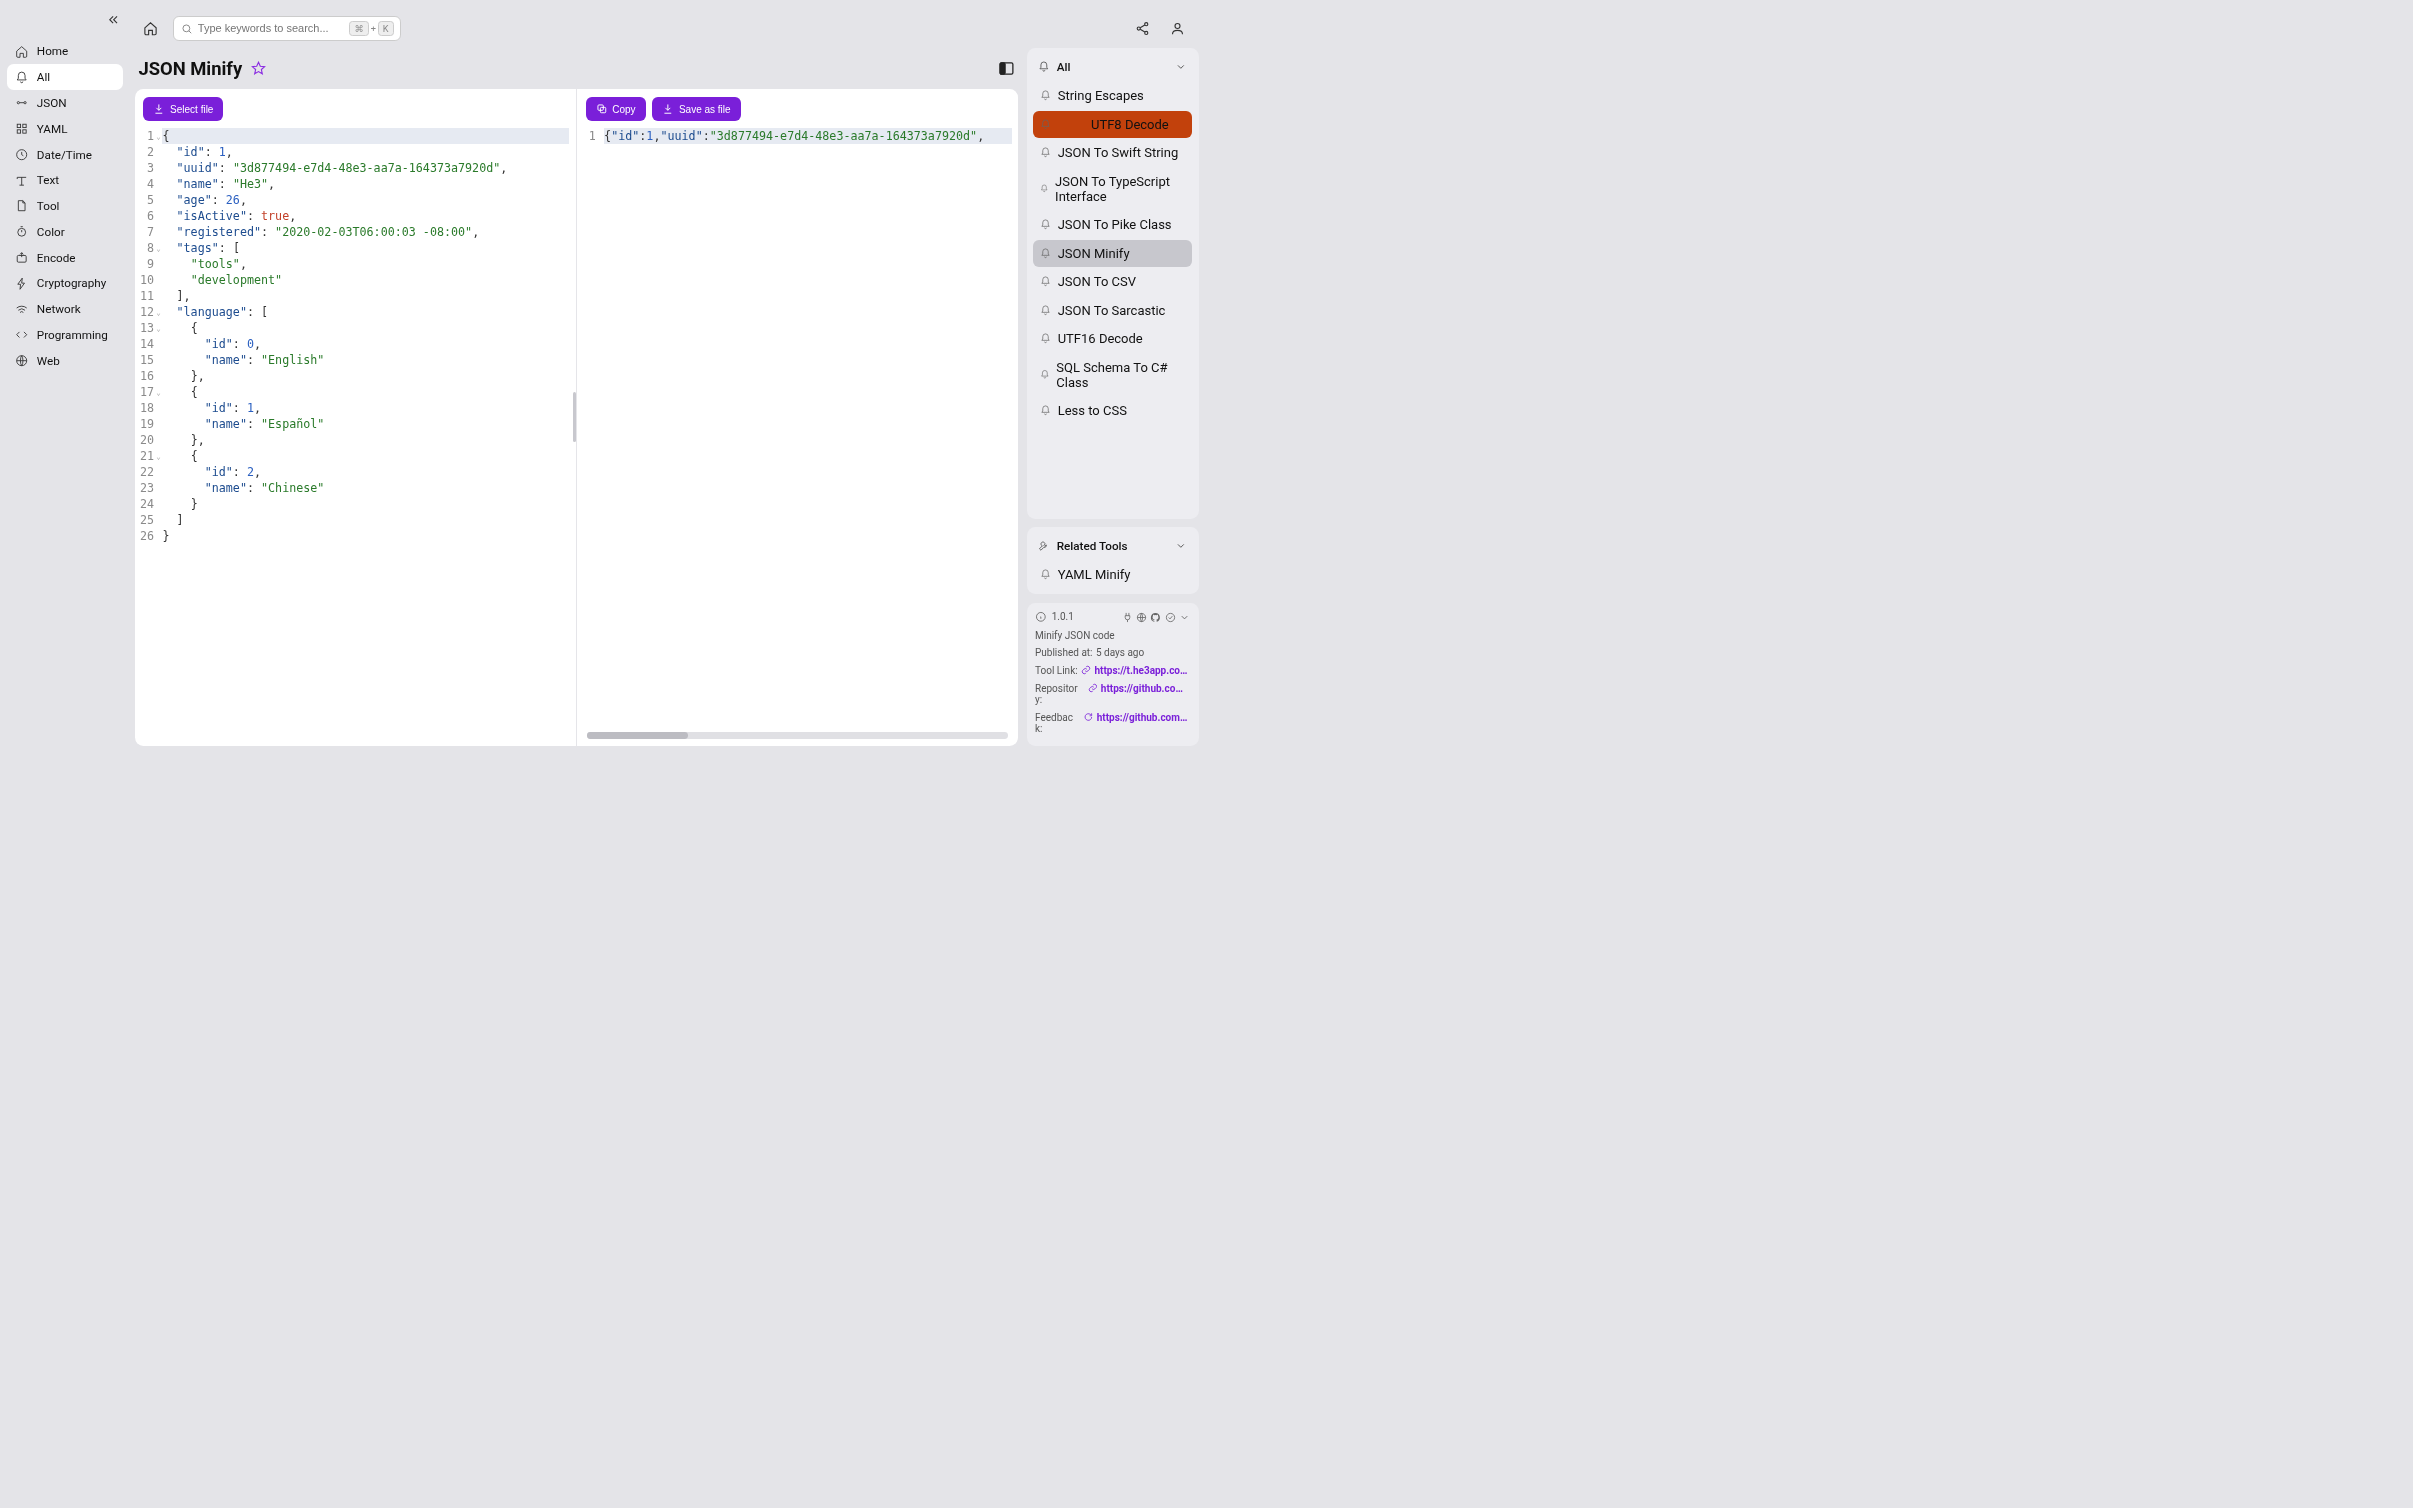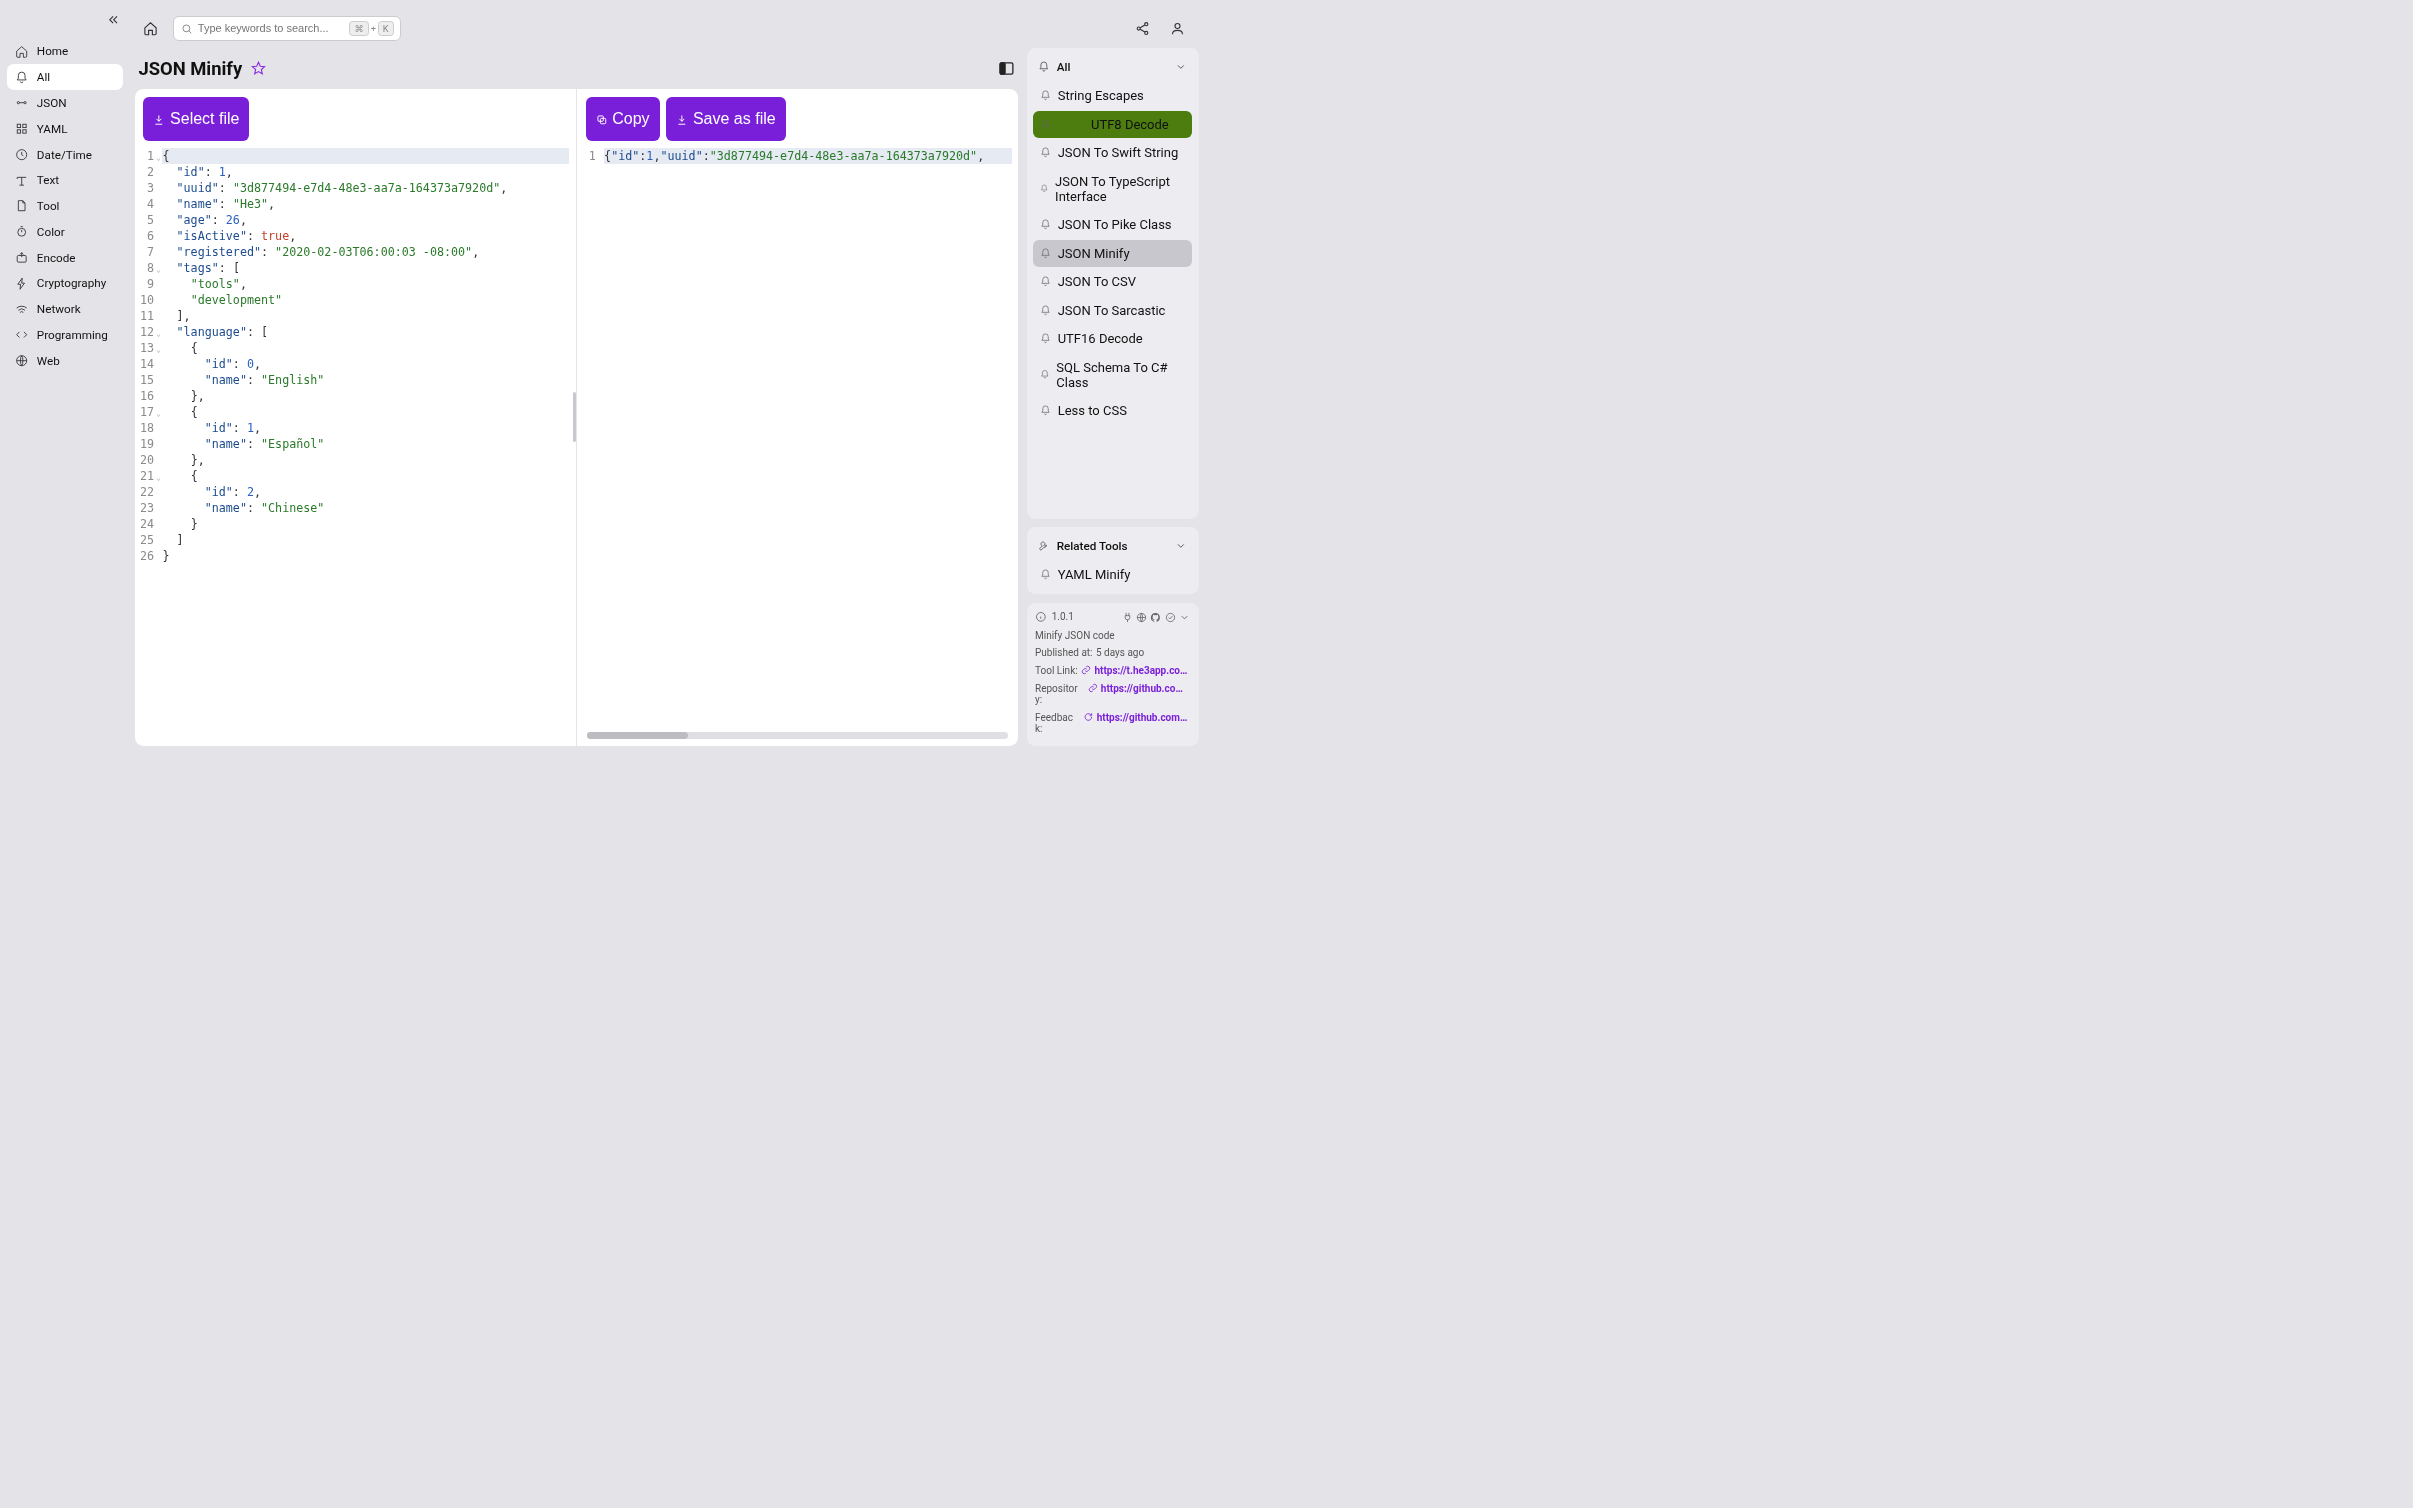--- a/index.html
+++ b/index.html
@@ -94,22 +94,22 @@
   min-width: 0;
   position: relative;
 }
 .editor-pane + .editor-pane { border-left: 0.8px solid #e5e5e9; }
 .pane-toolbar { display: flex; gap: 6.7px; padding: 8.4px 8.4px 6.7px 8.4px; }
 .btn {
   background: #7a1fd9;
   color: #fff;
   border: none;
   border-radius: 5.9px;
-  padding: 13px 10px;
-  font-size: 16px;
+  padding: 6px 10px;
+  font-size: 10px;
   font-weight: 500;
   display: inline-flex;
   align-items: center;
   gap: 5px;
   cursor: pointer;
 }
 .code-area {
   flex: 1;
   display: flex;
   font-family: "SF Mono", Menlo, Consolas, monospace;
@@ -167,21 +167,21 @@
 .tool-list { display: flex; flex-direction: column; gap: 1.7px; padding: 1.7px; }
 .tool-item {
   display: flex;
   align-items: center;
   gap: 6.7px;
   padding: 5.9px 6.7px;
   border-radius: 5.9px;
   font-size: 13px;
   cursor: pointer;
 }
-.tool-item.highlight { background: #4d7c0f; gap: 40px; }
+.tool-item.highlight { background: #c2410c; gap: 40px; }
 .tool-item.selected { background: #c7c7cd; }
 .info-card { padding: 8.4px 8.4px 8.4px 8.4px; font-size: 10px; color: #555; }
 .info-row { display: flex; gap: 5px; margin-bottom: 3.4px; }
 .info-row .spacer { flex: 1; }
 .info-icons { display: flex; gap: 3.4px; align-items: center; color: #666; }
 .info-line { margin: 3.4px 0; word-break: break-all; display: flex; gap: 3.4px; }
 .link { color: #7a1fd9; cursor: pointer; text-decoration: none; white-space: nowrap; overflow: hidden; text-overflow: ellipsis; font-weight: bold; }
 svg { display: block; }
 .scroll-hint { position: absolute; bottom: 6.7px; left: 10px; right: 10px; height: 6.7px; background: #e0e0e4; border-radius: 3.4px; }
 .scroll-thumb { position:absolute; left:0; top:0; bottom:0; width: 101px; background: #bcbcc2; border-radius: 3.4px; }

